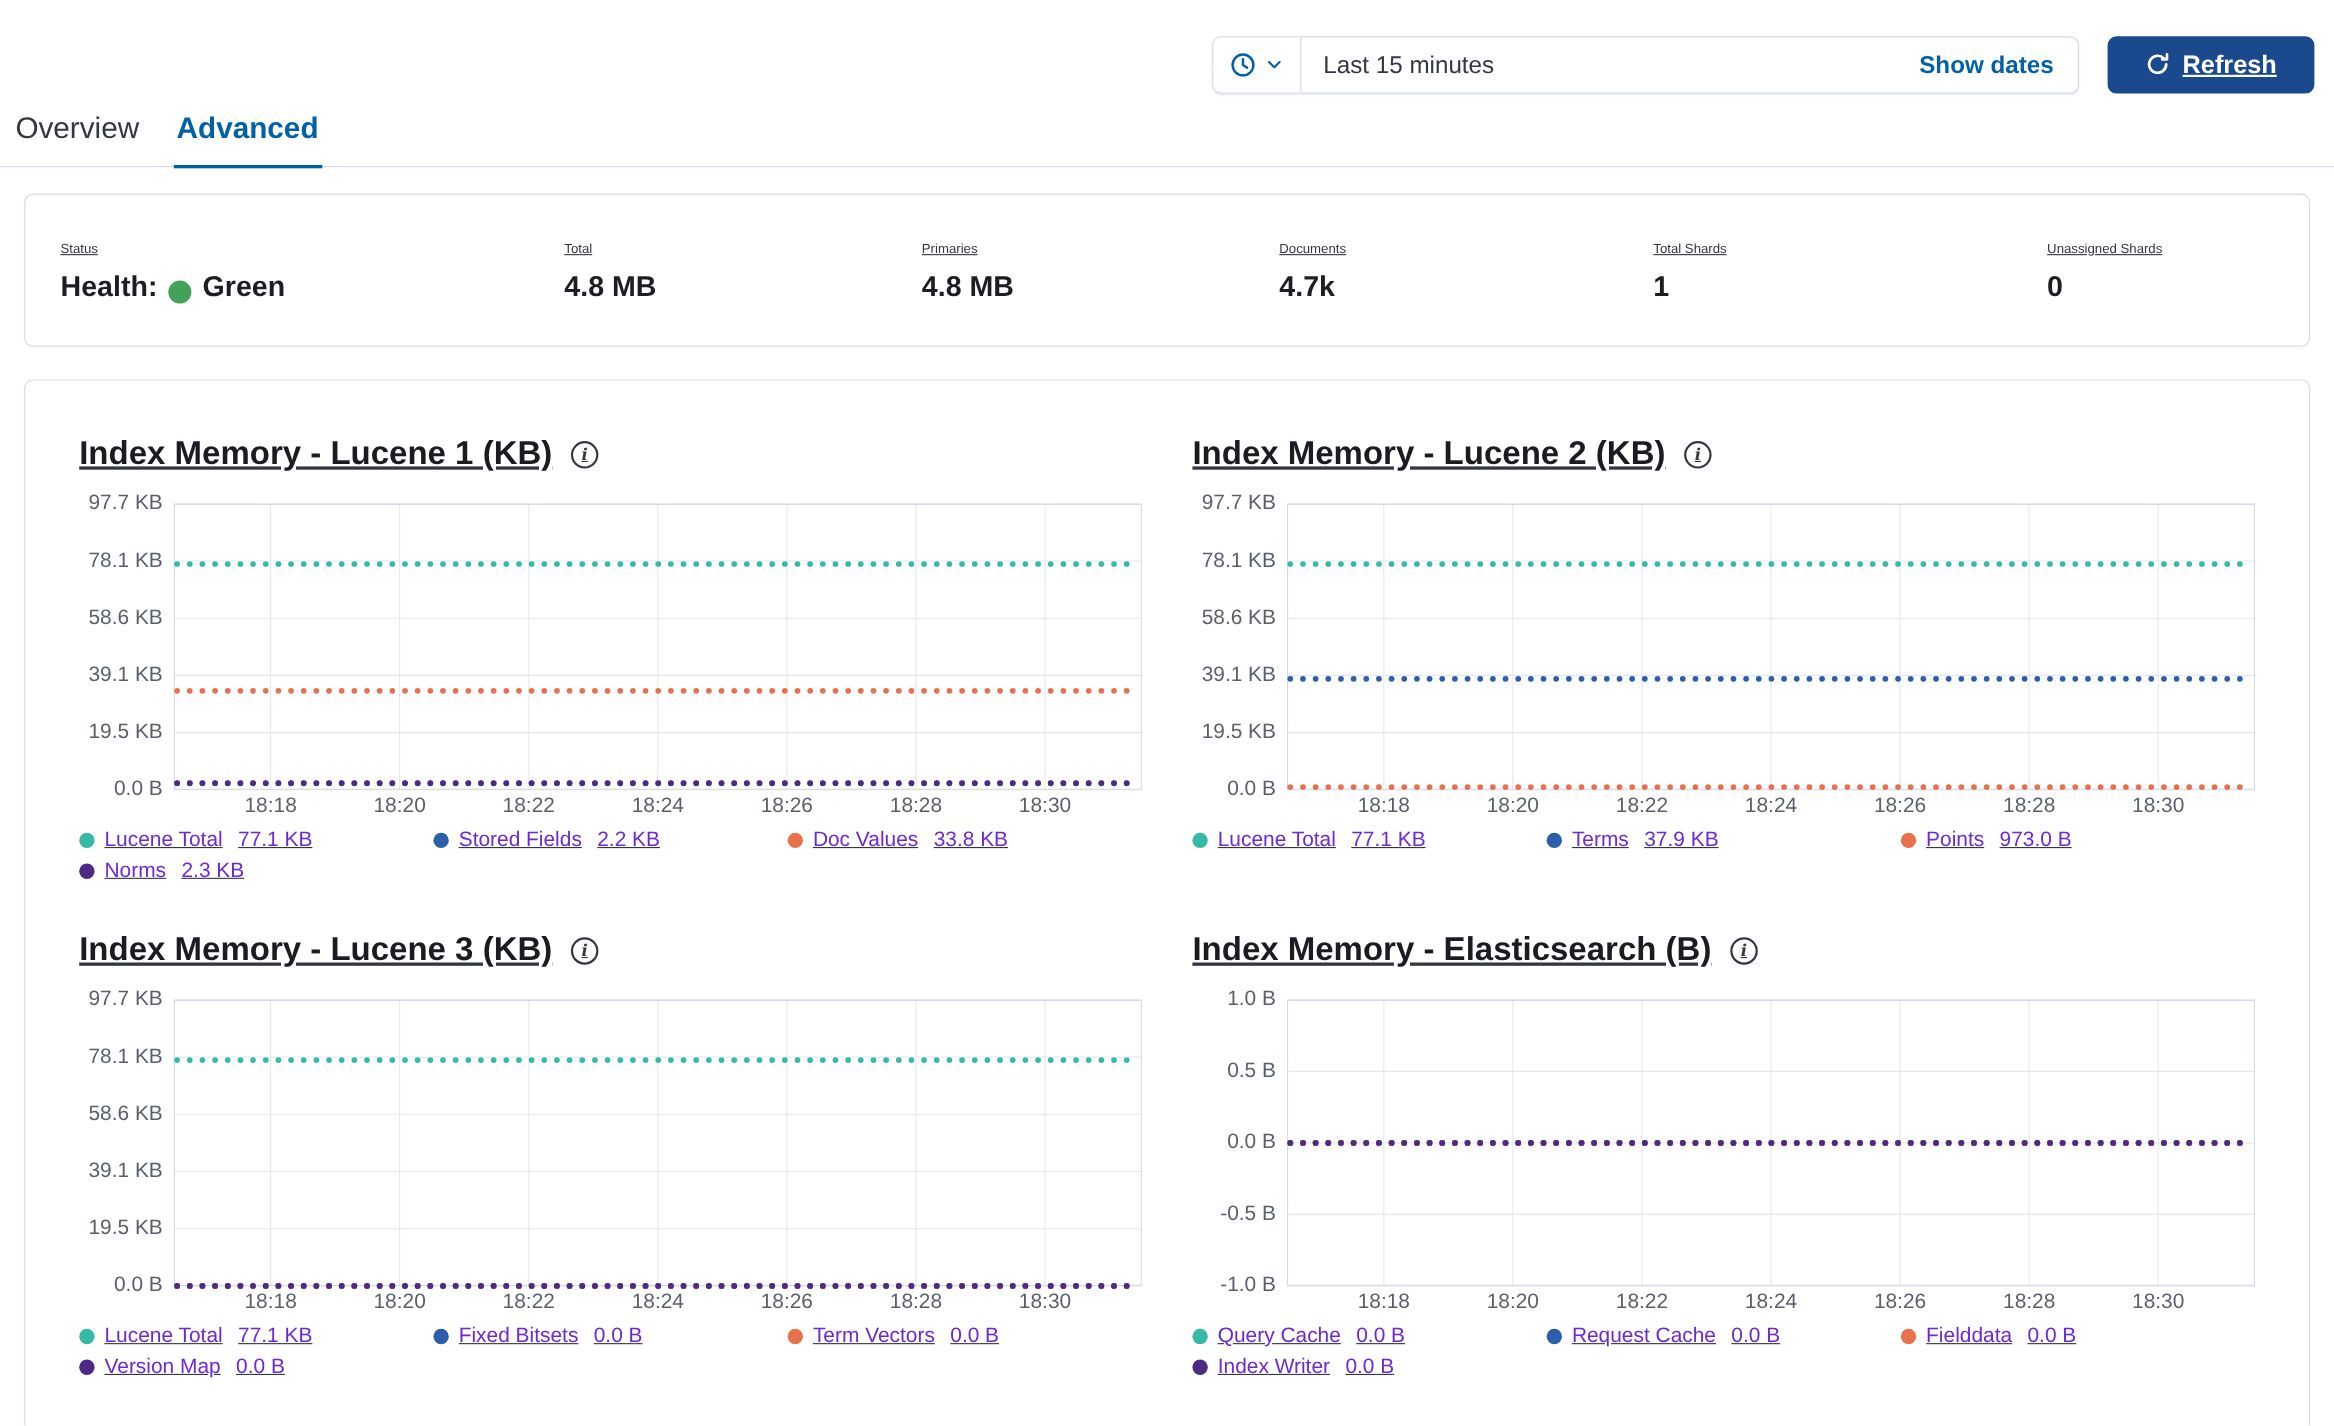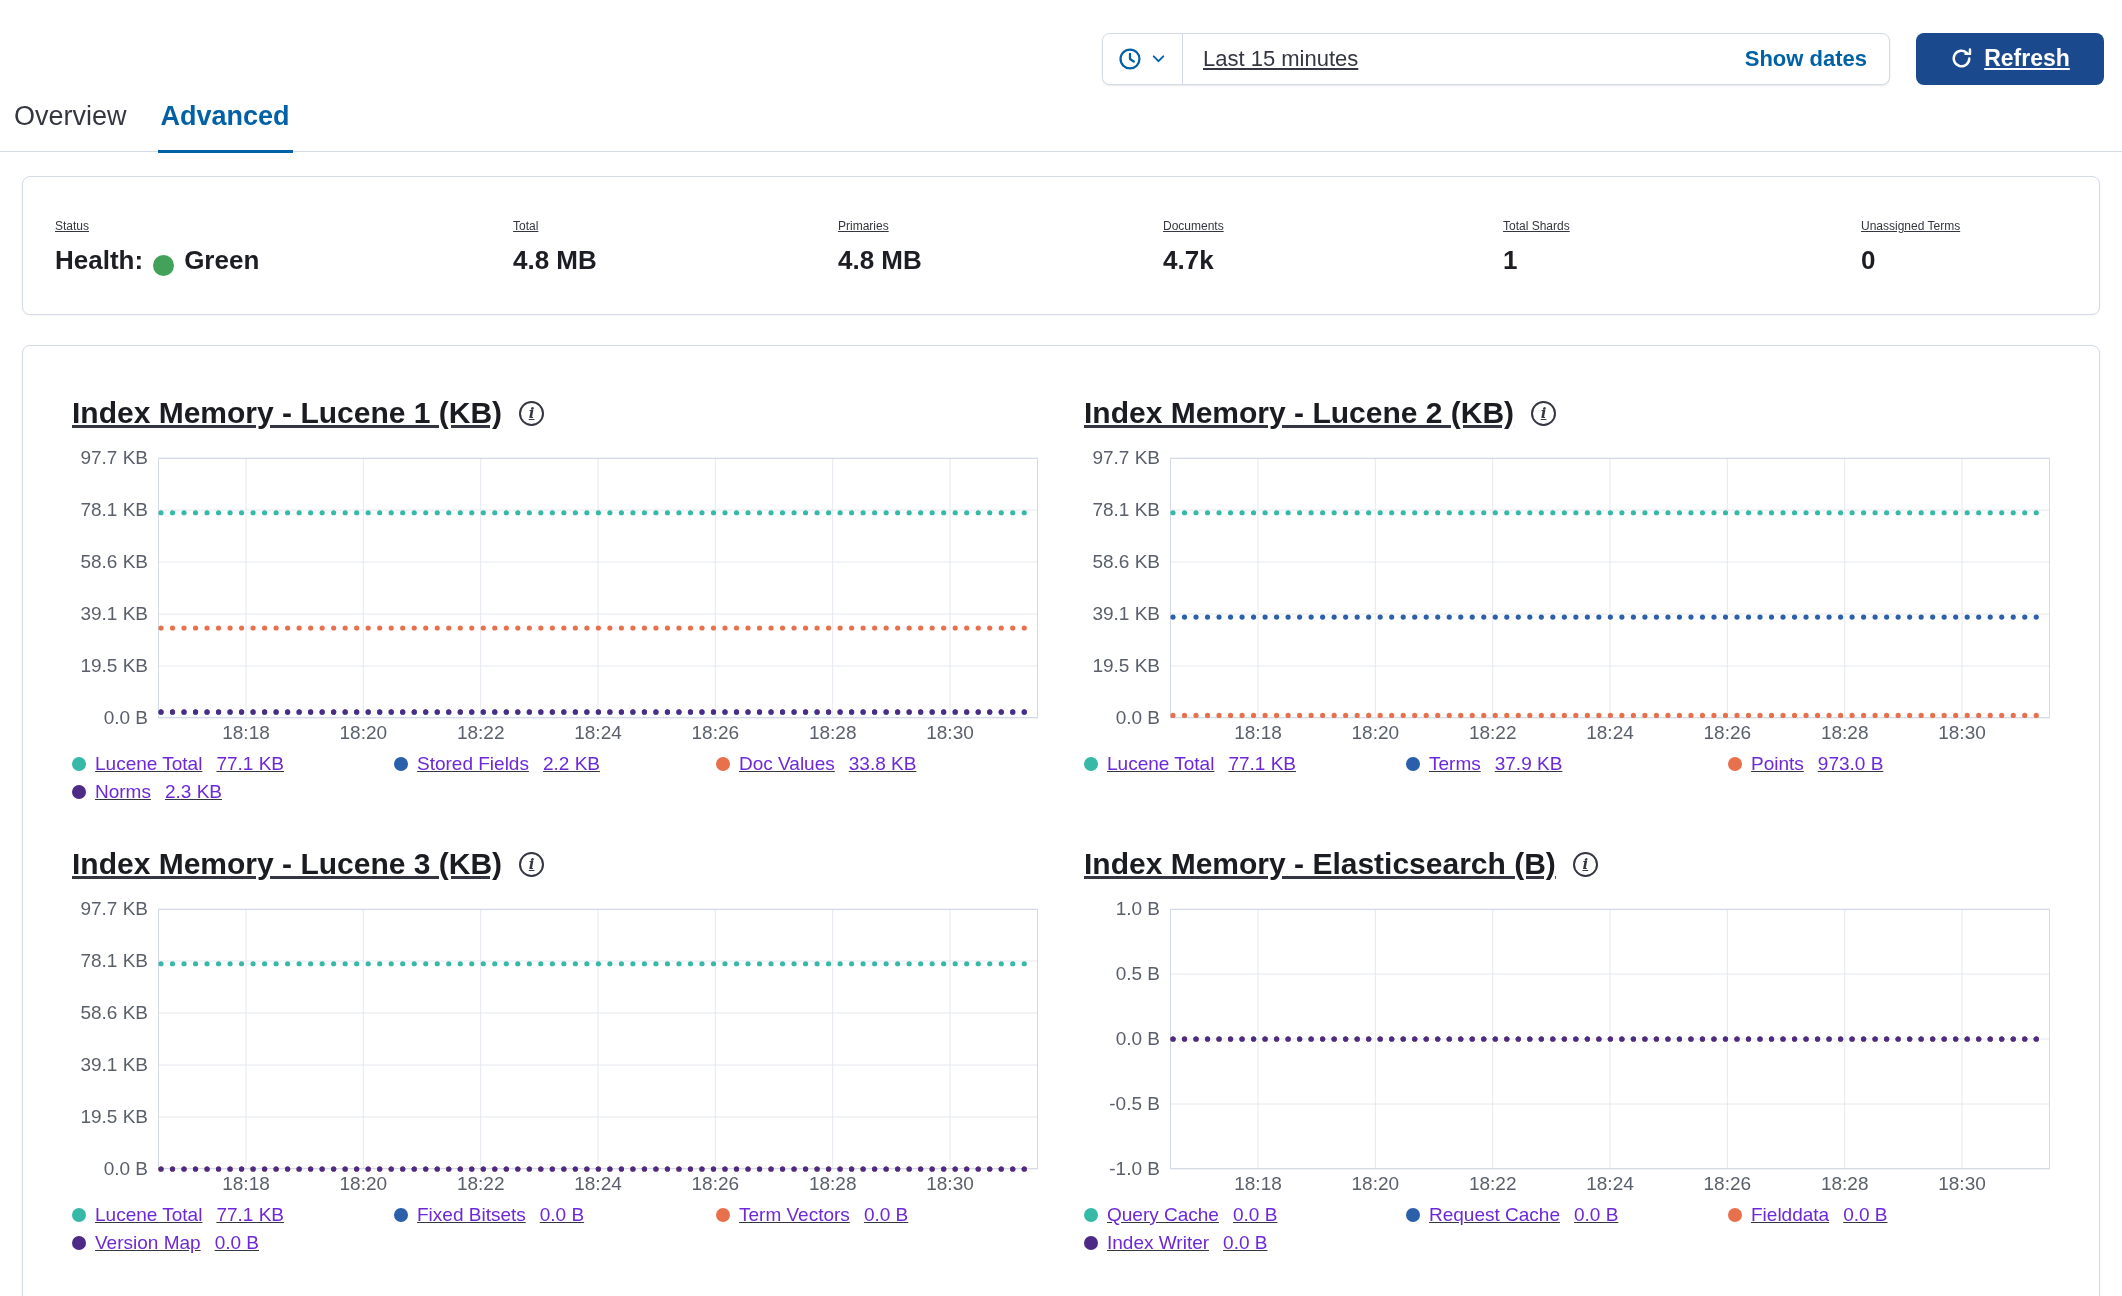--- a/index.html
+++ b/index.html
@@ -20,21 +20,21 @@
     display: flex; align-items: stretch; height: 52px; width: 788px;
     border: 1px solid #d3dae6; border-radius: 8px; background: #fff;
     overflow: hidden; box-shadow: 0 1px 2px rgba(152,162,179,.25);
   }
   .dp-clock {
     display: flex; align-items: center; gap: 8px; padding: 0 15px;
     background: #fff; border: none; border-right: 1px solid #d3dae6; cursor: pointer;
   }
   .dp-range {
     flex: 1; display: flex; align-items: center; padding: 0 20px;
-    font-size: 22px; color: #343741; cursor: pointer; white-space: nowrap; text-decoration: underline;
+    font-size: 22px; color: #343741; cursor: pointer; white-space: nowrap;
   }
   .dp-showdates {
     border: none; background: none; color: #0061a6; font-weight: 600;
     font-size: 22px; padding: 0 22px; cursor: pointer; white-space: nowrap;
     font-family: "Liberation Sans", sans-serif;
   }
   .refresh-btn {
     height: 52px; min-width: 188px; background: #1a4a8d; color: #fff;
     border: none; border-radius: 8px; font-size: 23px; font-weight: 600;
     display: flex; align-items: center; justify-content: center; gap: 11px;
@@ -155,21 +155,21 @@
       </div>
       <div class="sum-item">
         <div class="sum-label">Documents</div>
         <div class="sum-value">4.7k</div>
       </div>
       <div class="sum-item">
         <div class="sum-label">Total Shards</div>
         <div class="sum-value">1</div>
       </div>
       <div class="sum-item">
-        <div class="sum-label">Unassigned Terms</div>
+        <div class="sum-label">Unassigned Shards</div>
         <div class="sum-value">0</div>
       </div>
     </div>
 
   <div class="charts-panel">
     <div class="charts-grid" id="charts">
         <div class="chart-card">
           <div class="chart-title-row">
             <h2 class="chart-title">Index Memory - Lucene 1 (KB)</h2>
             <span class="info-icon">i</span>

